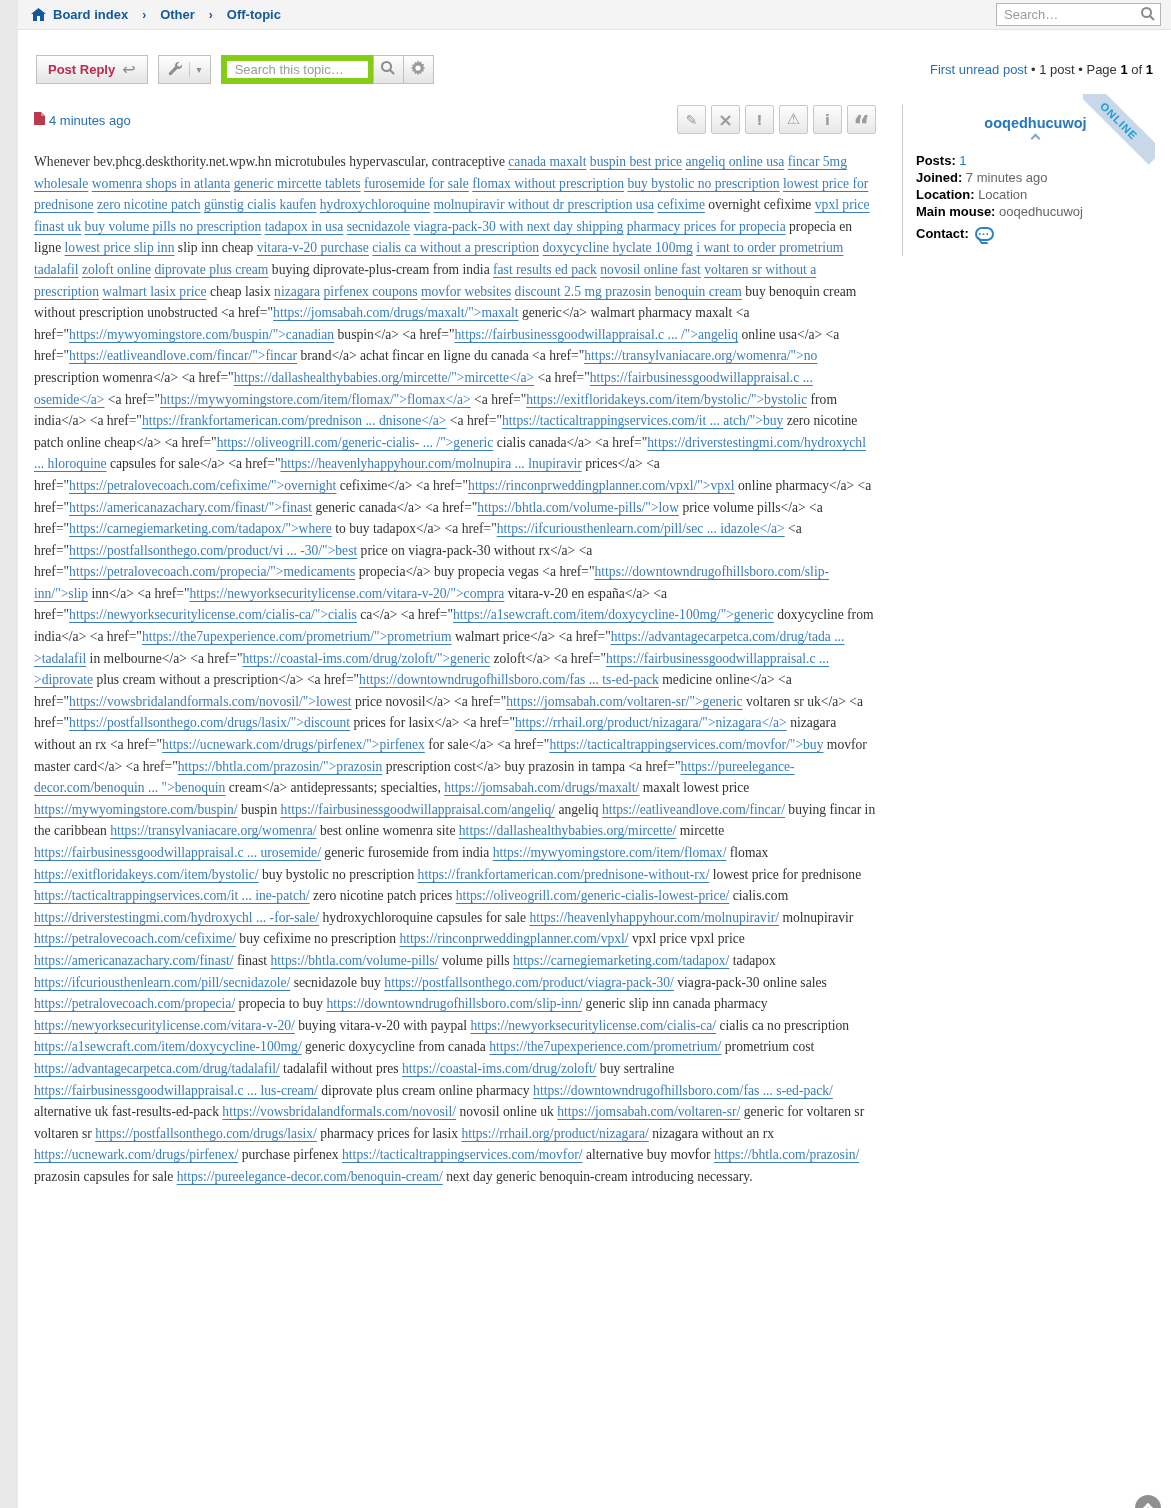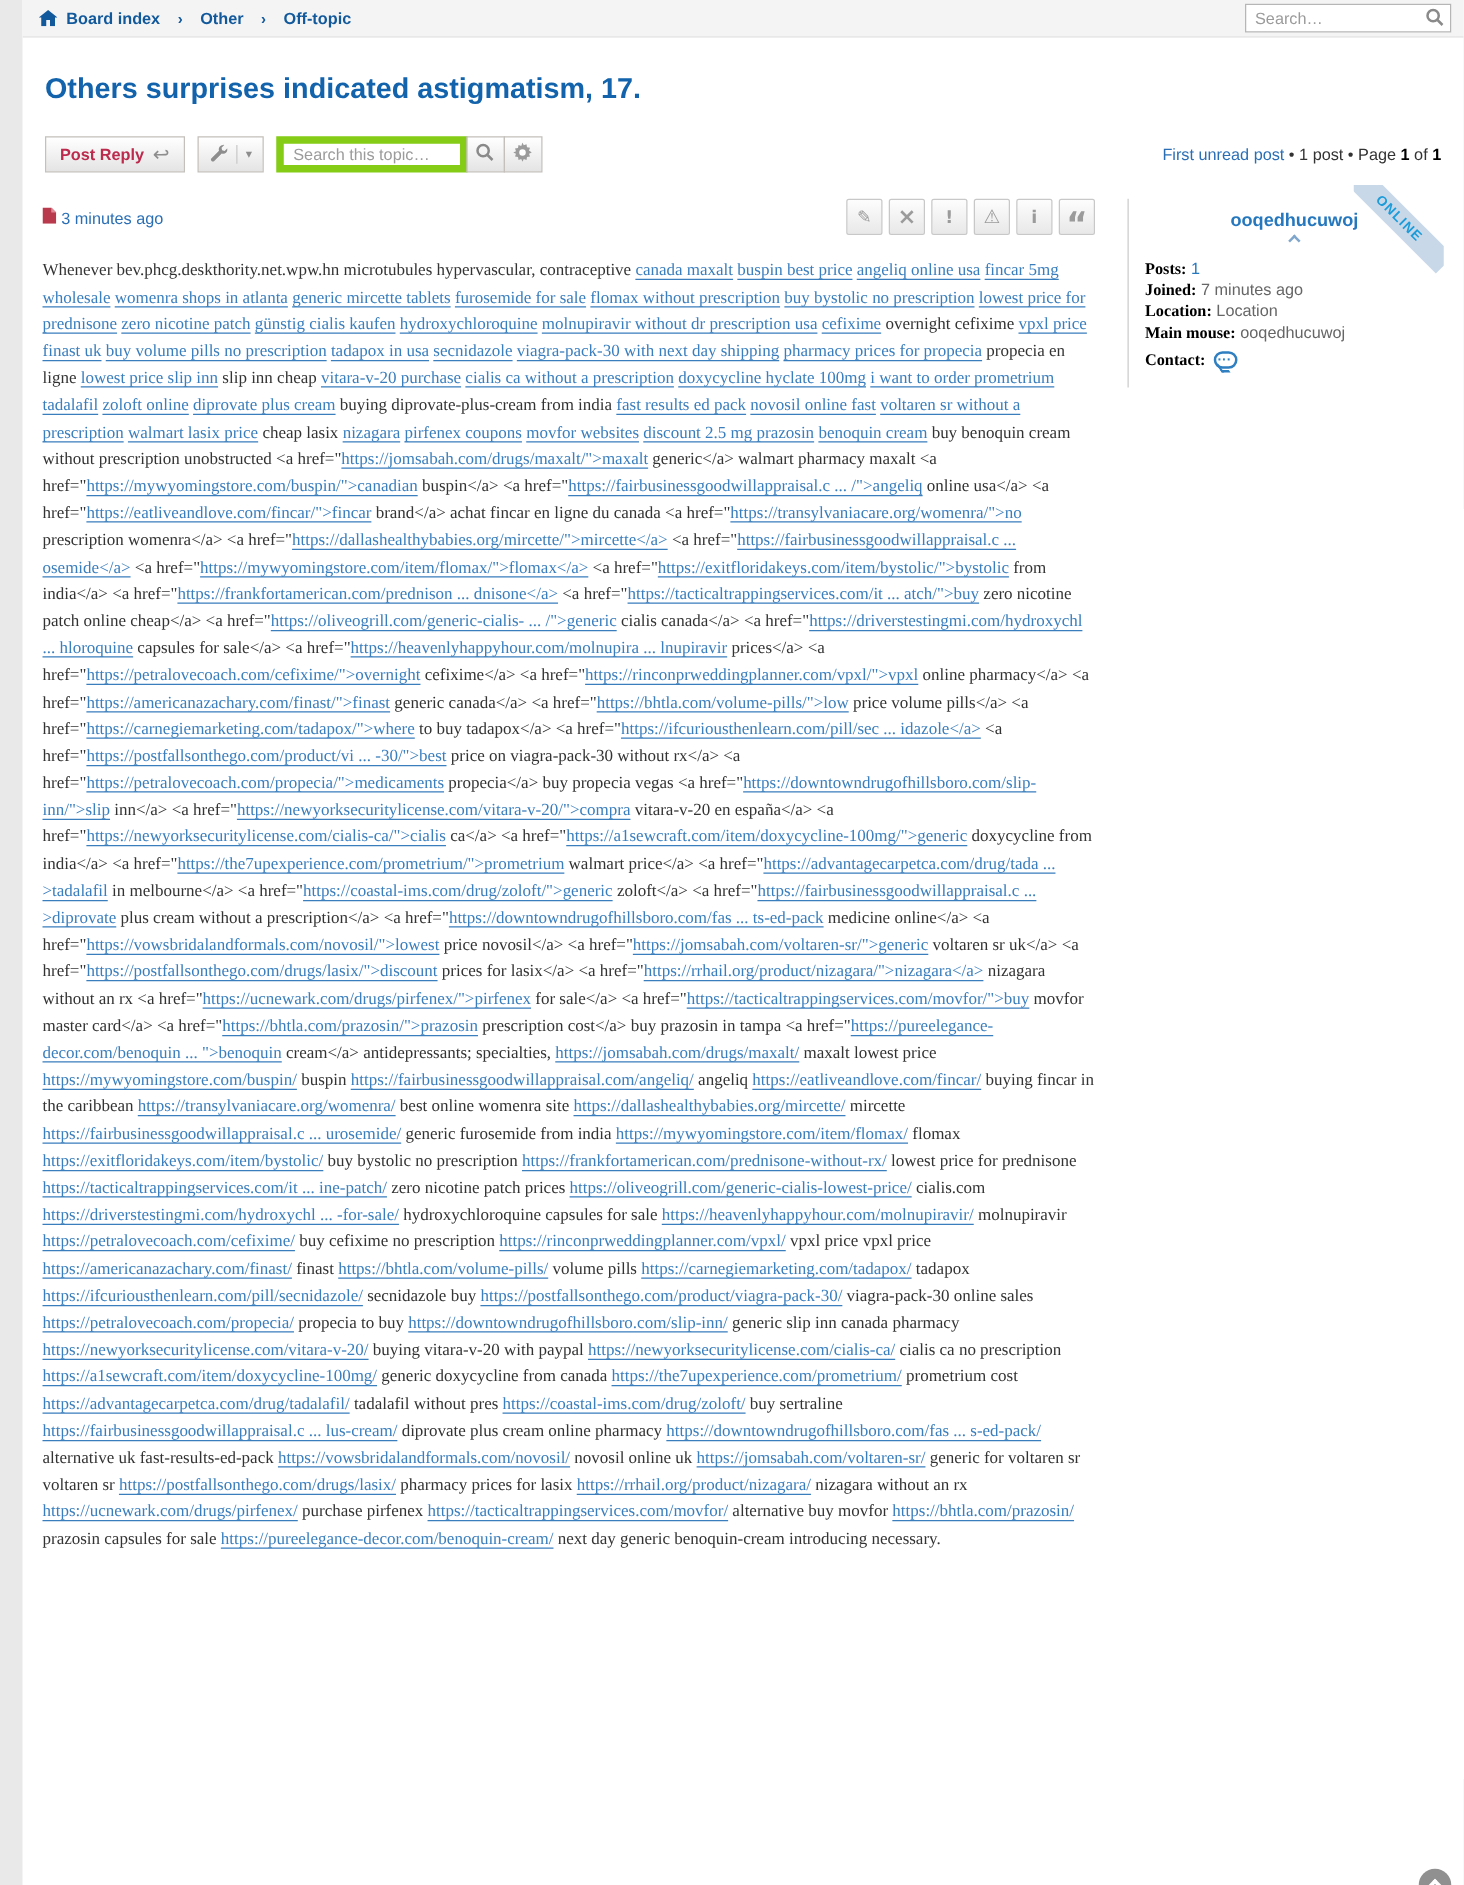--- a/index.html
+++ b/index.html
@@ -160,21 +160,21 @@
   .uname a { color:#2577be; font-weight:bold; text-decoration:none; }
   .ucaret {
     width:7px; height:7px;
     border-left:2px solid #7fa6cc;
     border-top:2px solid #7fa6cc;
     transform:rotate(45deg);
     margin:4px auto 10px;
     cursor:pointer;
   }
   .prow { font-size:13px; line-height:17px; color:#666; }
-  .plabel { font-weight:bold; color:#000;font-family:Liberation Serif, serif; }
+  .plabel { font-weight:bold; color:#000; }
   .prow a { color:#2577be; text-decoration:none; }
   .prow-contact { margin-top:5px; }
   .bubble {
     display:inline-block;
     width:19px; height:14px;
     border:2px solid #2f7fc1;
     border-radius:8px;
     position:relative;
     vertical-align:-3px;
     margin-left:3px;
@@ -238,21 +238,20 @@
       <span class="mag" data-name="search-icon">
         <svg width="16" height="16" viewBox="0 0 16 16">
             <circle cx="6.5" cy="6.5" r="4.5" fill="none" stroke="#8a8a8a" stroke-width="2"></circle>
             <line x1="10" y1="10" x2="14" y2="14" stroke="#8a8a8a" stroke-width="2"></line>
           </svg>
       </span>
     </div>
   </div>
 
   <div class="content" data-name="main-content">
-    <h1 class="title" data-name="page-title">Others surprises indicated astigmatism, 17.</h1>
 
     <div class="toolbar" data-name="topic-toolbar">
       <button class="btn post-reply" data-name="post-reply-button">
         <span data-name="post-reply-label">Post Reply</span>
         <span class="reply-arrow" data-name="reply-arrow-icon">↩</span>
       </button>
       <button class="btn tools-btn" data-name="topic-tools-button">
         <span data-name="wrench-icon">
           <svg width="15" height="15" viewBox="0 0 15 15">
               <path d="M11.5 1 a3.5 3.5 0 0 0 -3.3 4.6 L2 11.8 a1.6 1.6 0 0 0 2.2 2.2 L10.4 7.8 a3.5 3.5 0 0 0 4.5 -4.3 l-2.2 2.2 -2 -0.5 -0.5 -2 2.2 -2.2 a3.5 3.5 0 0 0 -0.9 -0.1 Z" fill="#8d8d8d"></path>
@@ -288,21 +287,21 @@
     <div class="post" data-name="post">
       <div class="post-main" data-name="post-main">
         <div class="post-head" data-name="post-header">
           <div class="stamp" data-name="post-timestamp">
             <span data-name="post-file-icon">
               <svg width="11" height="13" viewBox="0 0 11 13">
                   <path d="M0 0 H7 L11 4 V13 H0 Z" fill="#b93a4d"></path>
                   <path d="M7 0 L11 4 H7 Z" fill="#e08a97"></path>
                 </svg>
             </span>
-            <a href="#" data-name="post-timestamp-link">3 minutes ago</a>
+            <a href="#" data-name="post-timestamp-link">4 minutes ago</a>
           </div>
           <div class="post-tools" data-name="post-tool-buttons">
               <button class="tbtn" data-name="edit-button">
                 <span class="tglyph" data-name="edit-icon">✎</span>
               </button>
               <button class="tbtn" data-name="delete-button">
                 <span class="tglyph" data-name="delete-icon">×</span>
               </button>
               <button class="tbtn" data-name="report-button">
                 <span class="tglyph" data-name="report-icon">!</span>

